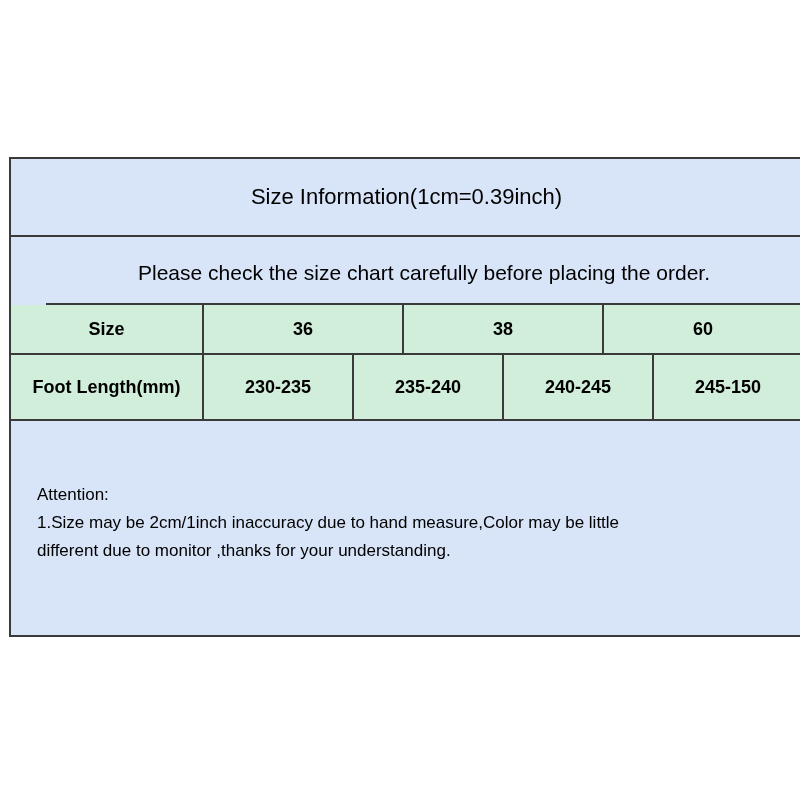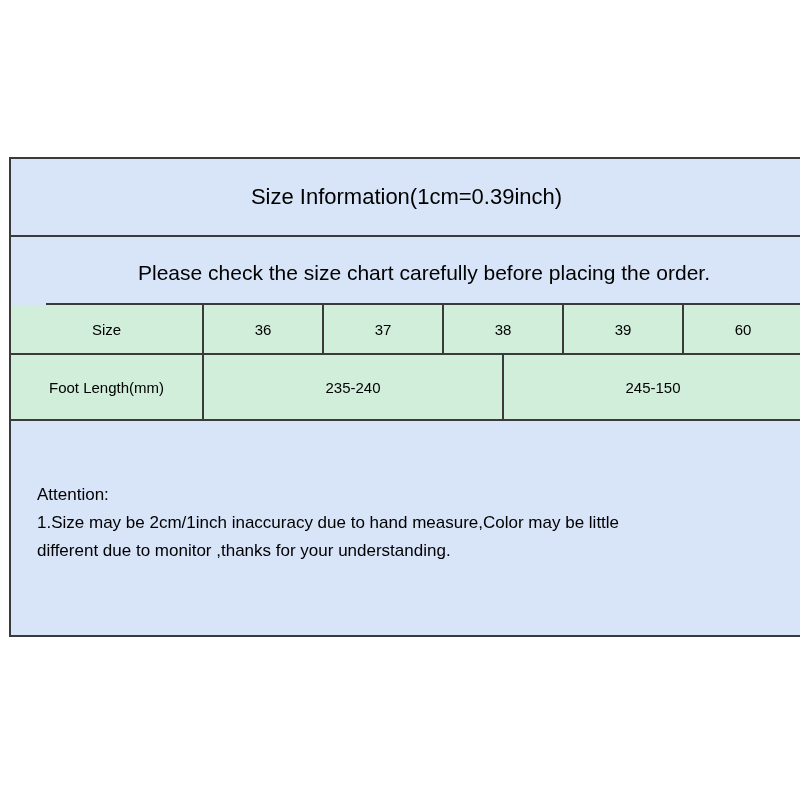--- a/index.html
+++ b/index.html
@@ -56,22 +56,23 @@
     border-bottom: 2px solid var(--border, #3a3a3a);
   }
   .grid-row.sizes   { height: 50px; }
   .grid-row.lengths { height: 66px; }
   .cell {
     box-sizing: border-box;
     border-right: 2px solid var(--border, #3a3a3a);
     display: flex;
     align-items: center;
     justify-content: center;
-    font-size: 15px;
+    font-size: 18px;
     overflow: hidden;
+    font-weight: bold;
   }
   .cell:last-child { border-right: none; }
   .cell.header { width: 193px; flex: none; }
   .cell.value  { flex: 1; text-align: center; }
   .attention {
     flex: 1;
     background: var(--blue, #d8e4f8);
     padding: 60px 0 0 6px;
     font-size: 17px;
     line-height: 28px;
@@ -84,29 +85,29 @@
 
 <div class="size-card">
 
   <div class="title-row">Size Information(1cm=0.39inch)</div>
 
   <div class="subtitle-row">Please check the size chart carefully before placing the order.</div>
 
   <div class="grid-row sizes">
     <div class="cell header">Size</div>
     <div class="cell value">36</div>
-    <div class="cell value">37</div>
     <div class="cell value">38</div>
-    <div class="cell value">39</div>
     <div class="cell value">60</div>
   </div>
 
   <div class="grid-row lengths">
     <div class="cell header">Foot Length(mm)</div>
+    <div class="cell value">230-235</div>
     <div class="cell value">235-240</div>
+    <div class="cell value">240-245</div>
     <div class="cell value">245-150</div>
   </div>
 
   <div class="attention">
     <div class="line">Attention:</div>
     <div class="line">1.Size may be 2cm/1inch inaccuracy due to hand measure,Color may be little</div>
     <div class="line">different due to monitor ,thanks for your understanding.</div>
   </div>
 
 </div>

